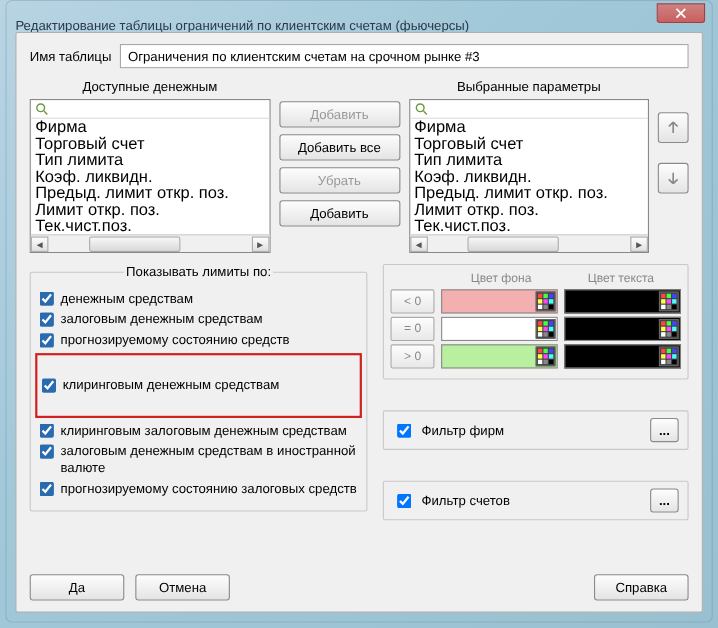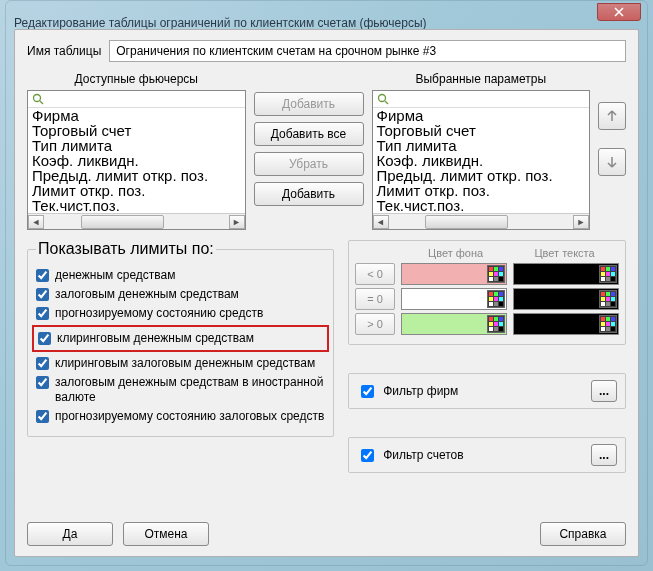--- a/index.html
+++ b/index.html
@@ -163,33 +163,33 @@
   }
   .lower-left { flex: 1.05; }
   .lower-right { flex: 0.95; display:flex; flex-direction:column; gap:8px; }
   fieldset {
     border: 1px solid #c8c8c8;
     border-radius: 2px;
     padding: 6px 8px 8px 8px;
     margin: 0;
   }
   .no-legend { padding-top: 8px; }
-  legend { font-size: 16px; padding: 0 2px; }
+  legend { font-size: 12px; padding: 0 2px; text-align: center; }
   .checkbox-row {
     display: flex;
     align-items: flex-start;
     gap: 6px;
     margin: 4px 0;
     line-height: 15px;
   }
   .checkbox-row input { margin:1px 0 0 0; accent-color:#2a6bb0; }
   .checkbox-row label { flex:1; }
   .highlight-box {
     border: 2px solid #d02020;
-    padding: 0 4px;
+    padding: 16px 4px;
     margin: 2px -4px;
   }
   .dropdown {
     width: 100%;
     height: 22px;
     border: 1px solid #a0a0a0;
     background: linear-gradient(#fdfdfd,#e8e8e8);
     border-radius: 2px;
     display:flex;align-items:center;justify-content:space-between;
     padding: 0 6px;
@@ -267,21 +267,21 @@
 
   <div class="content">
 
     <div class="row">
       <span class="label">Имя таблицы</span>
       <input type="text" value="Ограничения по клиентским счетам на срочном рынке #3" style="">
     </div>
 
     <div class="params-area">
       <div class="param-col">
-        <div class="param-col-header">Доступные фьючерсы</div>
+        <div class="param-col-header">Доступные денежным</div>
         <div class="listbox-wrap">
           <div class="search-row">
             <svg viewBox="0 0 12 12">
                 <circle cx="5" cy="5" r="3.5" stroke="#6a9a3a" fill="none" stroke-width="1.3"></circle>
                 <line x1="8" y1="8" x2="11" y2="11" stroke="#6a9a3a" stroke-width="1.3"></line>
               </svg>
           </div>
           <div class="listbox">
             <div class="listbox-inner" id="avail-list">
                 <div class="listbox-item">Фирма</div>

